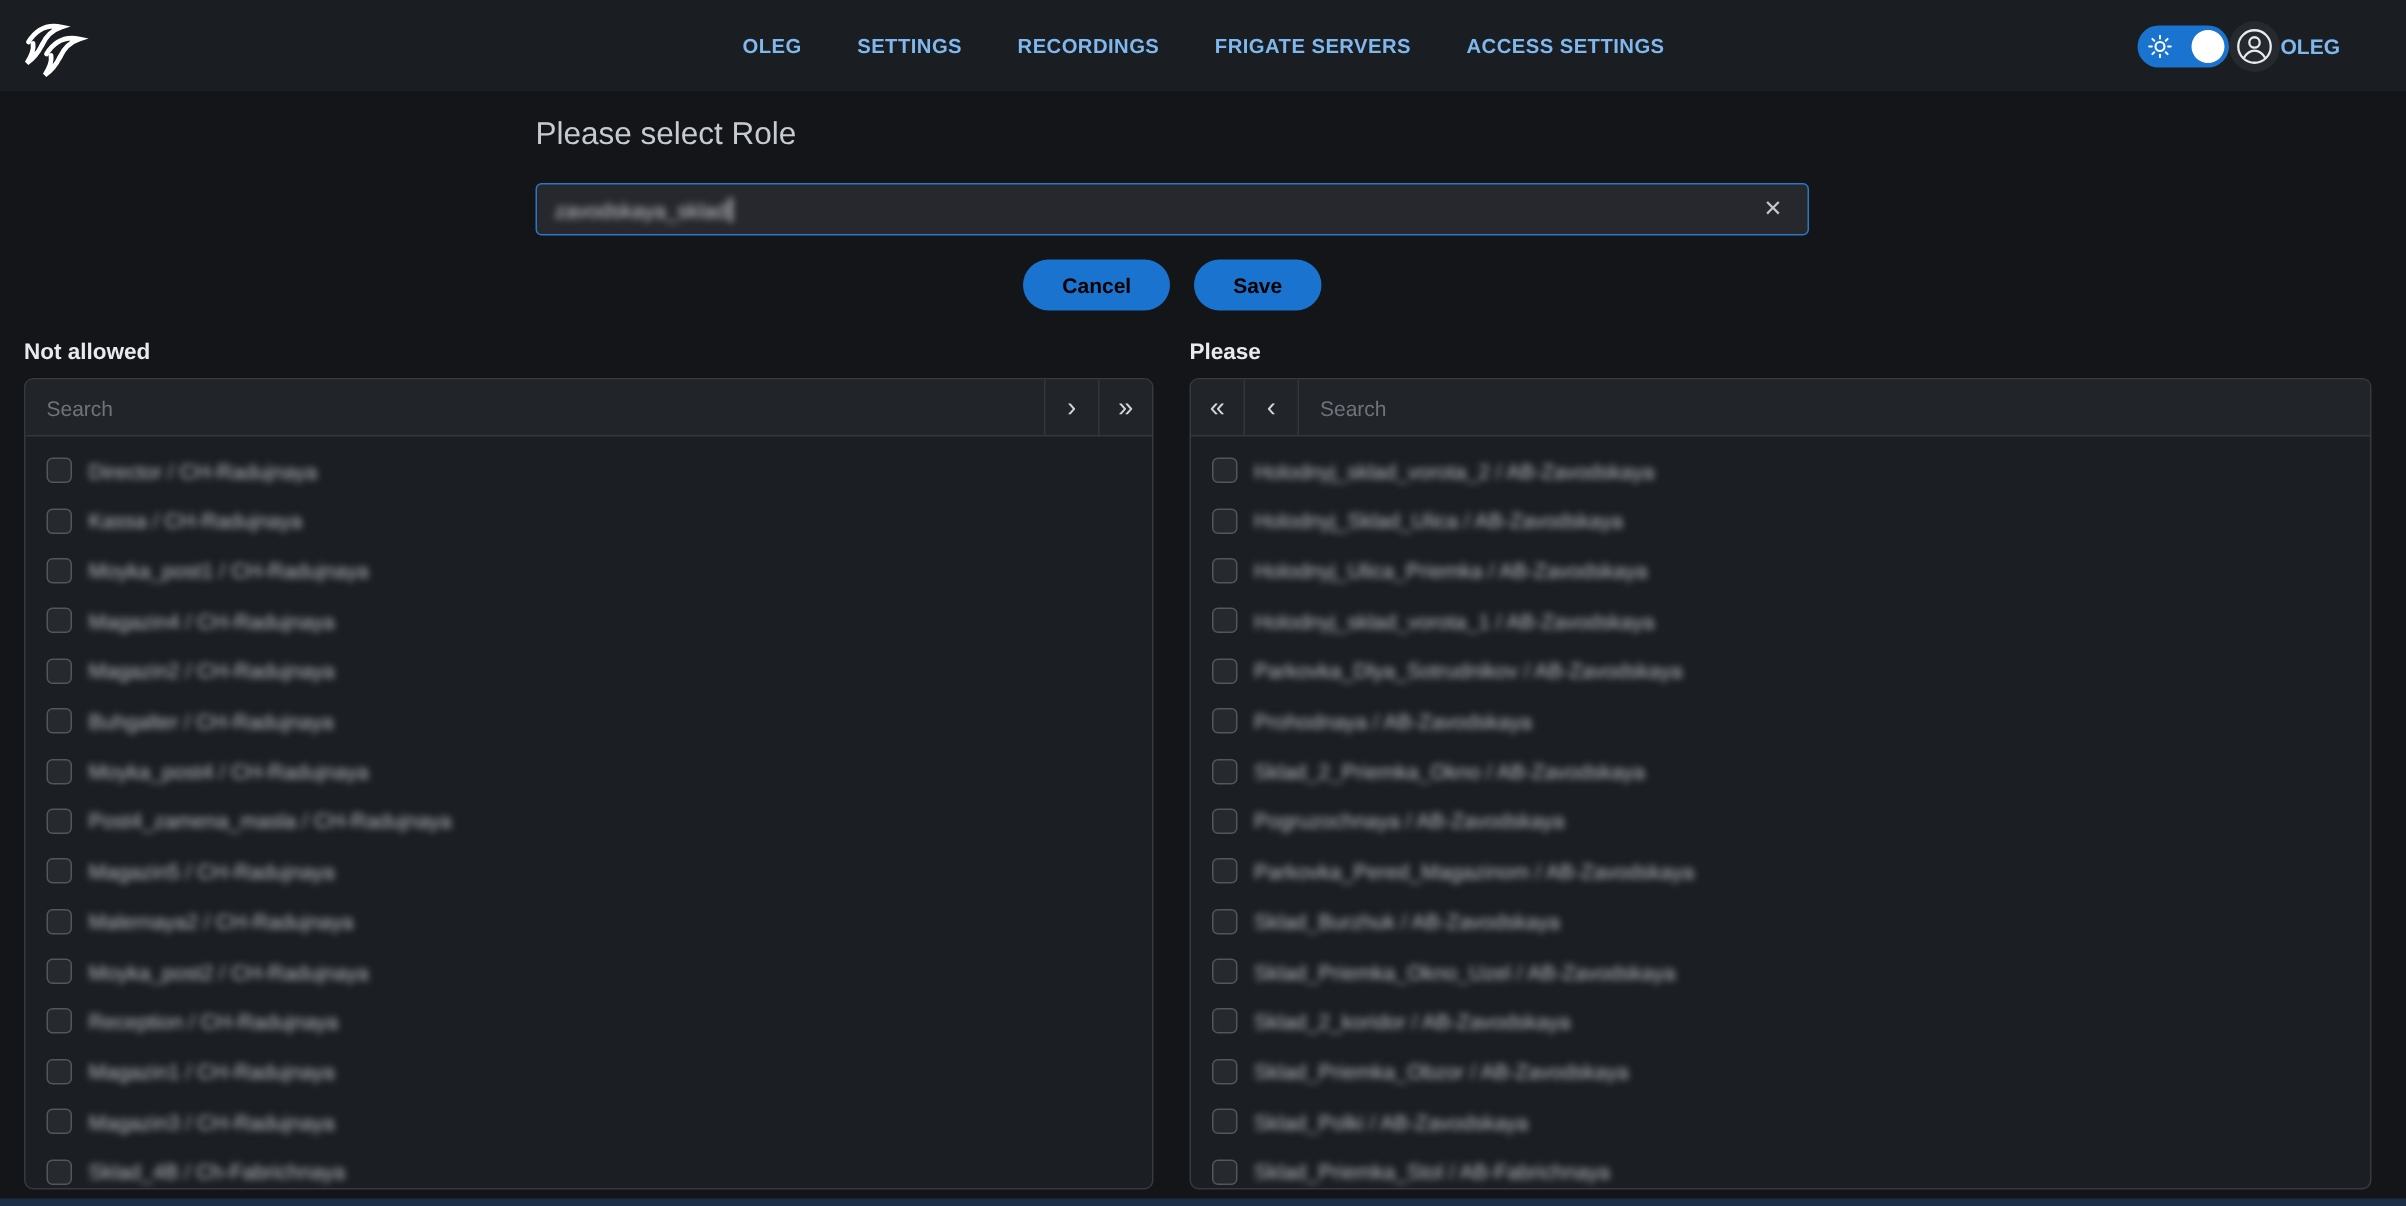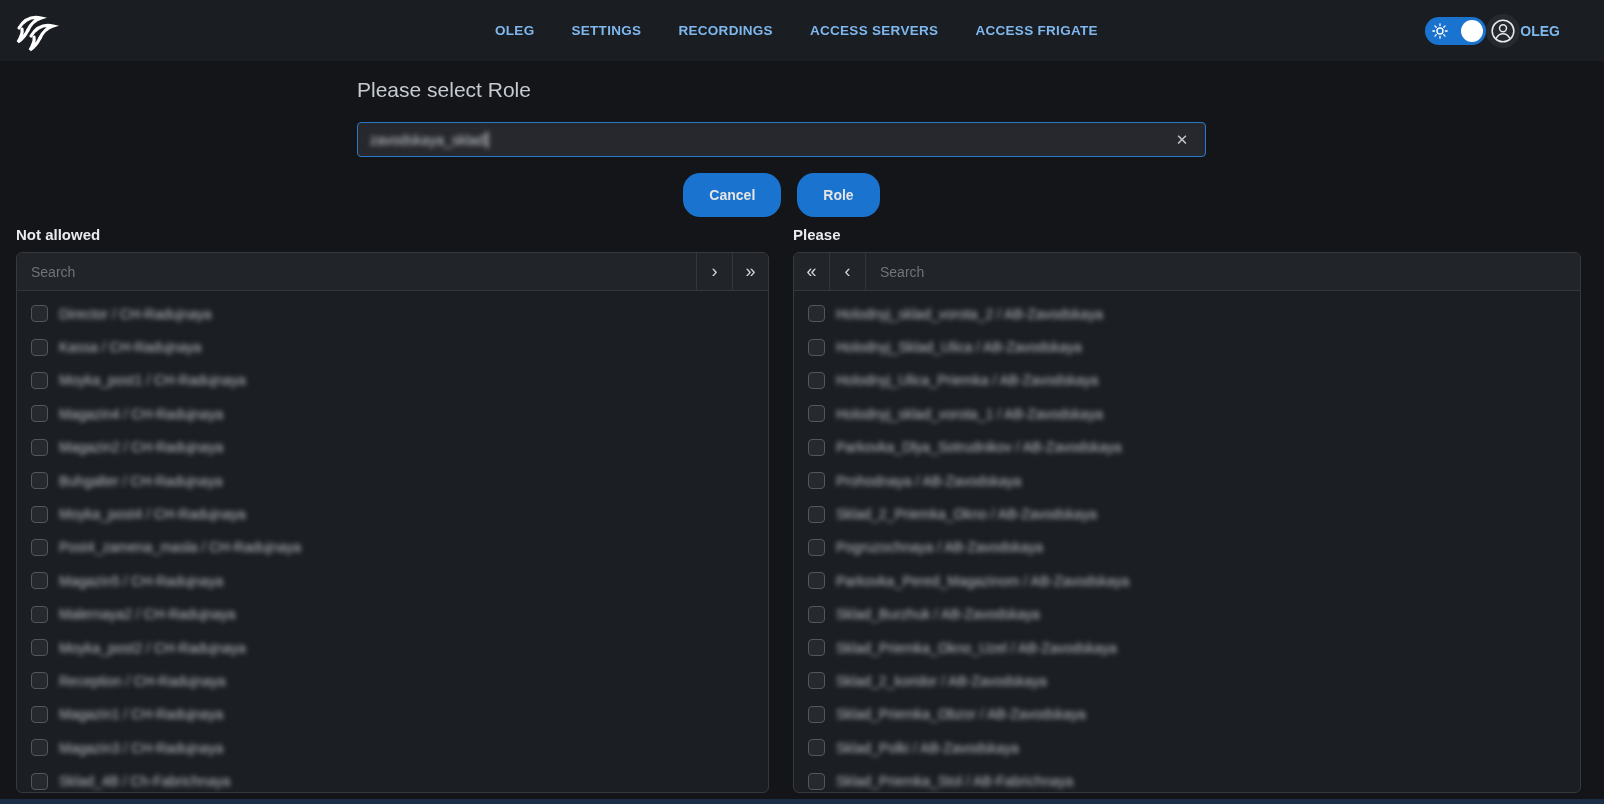--- a/index.html
+++ b/index.html
@@ -60,22 +60,22 @@
   .caret { width:1.5px; height:16px; background:#d7dadd; margin-left:2px; }
   .clear-btn {
     margin-left:auto; color:#c3c7cc; font-size:15px; cursor:pointer;
     width:22px; text-align:center; line-height:22px;
   }
   .form-buttons {
     position:absolute; left:357px; width:849px; top:173px;
     display:flex; justify-content:center; gap:16px;
   }
   .btn {
-    height:44px; border:none; border-radius:17px; background:#1a73cf;
-    color:#e5e5e5; font-weight:bold; font-size:14px; cursor:pointer;
+    height:34px; border:none; border-radius:17px; background:#1a73cf;
+    color:#000000; font-weight:bold; font-size:14px; cursor:pointer;
     font-family:"Liberation Sans", sans-serif; padding:0 26px;
   }
 
   
   .panel-title {
     position:absolute; top:226px; font-size:15px; font-weight:bold; color:#e8eaed;
   }
   #title-not-allowed { left:16px; }
   #title-allowed { left:793px; }
   .panel {
@@ -129,22 +129,22 @@
         <path d="M14 22 Q10 30 4 34 Q9 26 8 21"></path>
         <path d="M17 28 Q25 15 39 18 Q30 21 26 30"></path>
         <path d="M26 30 Q22 38 16 42 Q21 34 20 29"></path>
       </g>
     </svg>
   </div>
   <div class="nav-links">
     <span class="nav-link">OLEG</span>
     <span class="nav-link">SETTINGS</span>
     <span class="nav-link">RECORDINGS</span>
-    <span class="nav-link">ACCESS SERVERS</span>
-    <span class="nav-link">ACCESS FRIGATE</span>
+    <span class="nav-link">FRIGATE SERVERS</span>
+    <span class="nav-link">ACCESS SETTINGS</span>
   </div>
   <div class="nav-right">
     <div class="theme-toggle">
       <span class="sun">
         <svg viewBox="0 0 16 16" width="16" height="16">
           <circle cx="8" cy="8" r="3" fill="none" stroke="#fff" stroke-width="1.4"></circle>
           <g stroke="#fff" stroke-width="1.3" stroke-linecap="round">
             <line x1="8" y1="0.8" x2="8" y2="2.6"></line>
               <line x1="8" y1="13.4" x2="8" y2="15.2"></line>
             <line x1="0.8" y1="8" x2="2.6" y2="8"></line>
@@ -174,21 +174,21 @@
 <div class="role-input">
   <span class="value-wrap">
     <span class="value">zavodskaya_sklad</span>
     <span class="caret"></span>
   </span>
   <span class="clear-btn">✕</span>
 </div>
 
 <div class="form-buttons">
   <button class="btn">Cancel</button>
-  <button class="btn">Role</button>
+  <button class="btn">Save</button>
 </div>
 
 <div class="panel-title" id="title-not-allowed">Not allowed</div>
 <div class="panel" id="panel-not-allowed">
   <div class="panel-toolbar">
     <input class="search-input" placeholder="Search" style="">
     <span class="tool-btn bl">›</span>
     <span class="tool-btn bl">»</span>
   </div>
   <div class="list">

